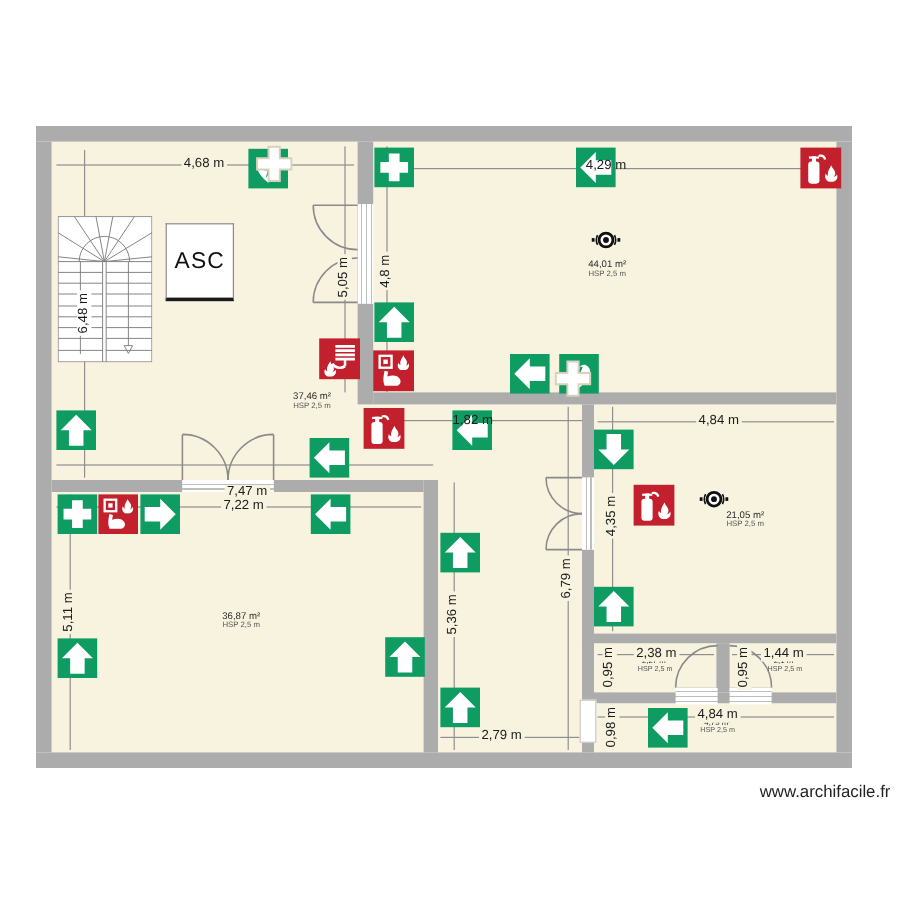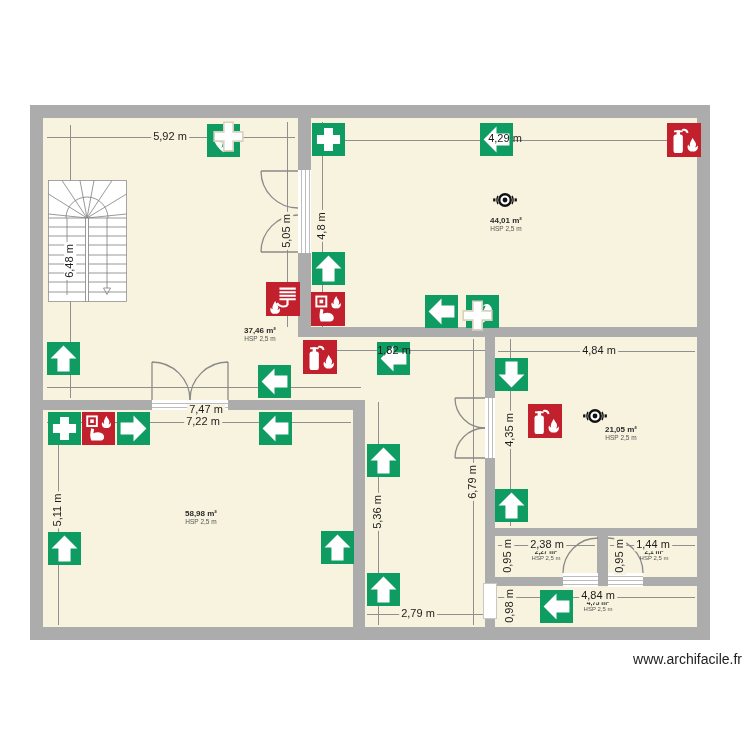--- a/index.html
+++ b/index.html
@@ -6,21 +6,21 @@
   body{width:750px;height:750px;background:#fff;font-family:"Liberation Sans",sans-serif;position:relative;overflow:hidden;}
   #plan{position:absolute;left:0;top:0;width:750px;height:750px;}
   .floor{position:absolute;background:#F8F3DF;z-index:0;}
   .wall{position:absolute;background:#ACACAC;z-index:2;}
   .dim-line{position:absolute;background:#8f8f8f;z-index:1;}
   .dim{position:absolute;transform:translate(-50%,-50%);font-size:11px;color:#1c1c1c;background:#F8F3DF;padding:0 2px;white-space:nowrap;z-index:6;line-height:1.05;}
   .dim.v{transform:translate(-50%,-50%) rotate(-90deg);}
   .dim.clear{background:transparent;}
   .dim.wbg{background:#fff;}
   .room-label{position:absolute;transform:translate(-50%,-50%);text-align:center;z-index:1;color:#2a2a2a;line-height:1.15;white-space:nowrap;}
-  .room-label .area{font-size:8px;display:block;font-weight:bold;}
+  .room-label .area{font-size:8px;display:block;}
   .room-label .hsp{font-size:6.5px;display:block;color:#555;}
   .room-label.small .area{font-size:6.5px;}
   .room-label.small .hsp{font-size:6px;}
   .threshold-v{position:absolute;background-image:repeating-linear-gradient(to right,#ffffff 0 3px,#bdbdbd 3px 4px);z-index:3;}
   .threshold-h{position:absolute;background-image:repeating-linear-gradient(to bottom,#ffffff 0 3px,#bdbdbd 3px 4px);z-index:3;}
   .opening{position:absolute;background:#fff;border:1px solid #c7c7c7;z-index:3;}
   #doors-svg{position:absolute;left:30px;top:105px;z-index:4;pointer-events:none;}
   #stairs-svg{position:absolute;left:48px;top:180px;z-index:1;}
   .icon{position:absolute;width:33px;height:33px;z-index:5;}
   .icon.green{background:#0F9C62;}
@@ -116,31 +116,34 @@
       <path d="M37.5 38 V121.5 M40.5 38 V121.5"></path>
       <path d="M0.5 38 H37.5 M0.5 47 H37.5 M0.5 56 H37.5 M0.5 65 H37.5 M0.5 75 H37.5 M0.5 84 H37.5 M0.5 93 H37.5 M0.5 102 H37.5 M0.5 112 H37.5"></path>
       <path d="M40.5 38 H78.5 M40.5 47 H78.5 M40.5 56 H78.5 M40.5 65 H78.5 M40.5 75 H78.5 M40.5 84 H78.5 M40.5 93 H78.5 M40.5 102 H78.5 M40.5 112 H78.5"></path>
       <path d="M39 38 L0.5 34 M39 38 L0.5 14 M39 38 L14 0.5 M39 38 L32 0.5 M39 38 L46 0.5 M39 38 L64 0.5 M39 38 L78.5 14 M39 38 L78.5 34"></path>
       <path d="M18 38 A21 21 0 0 1 60 38"></path>
       <path d="M19 38 V115 M59 38 V108"></path>
       <path d="M55.5 108 L62.5 108 L59 114.5 Z"></path>
     </g>
   </svg>
 
+  <div id="asc-box">
+    <span>ASC</span>
+  </div>
 
   <div class="room-label" style="left:260px;top:334px">
     <span class="area">37,46 m²</span>
     <span class="hsp">HSP 2,5 m</span>
   </div>
   <div class="room-label" style="left:506px;top:224px">
     <span class="area">44,01 m²</span>
     <span class="hsp">HSP 2,5 m</span>
   </div>
   <div class="room-label" style="left:201px;top:517px">
-    <span class="area">58,98 m²</span>
+    <span class="area">36,87 m²</span>
     <span class="hsp">HSP 2,5 m</span>
   </div>
   <div class="room-label" style="left:621px;top:433px;z-index:6">
     <span class="area">21,05 m²</span>
     <span class="hsp">HSP 2,5 m</span>
   </div>
   <div class="room-label small" style="left:546px;top:555px;z-index:6">
     <span class="area">2,27 m²</span>
     <span class="hsp">HSP 2,5 m</span>
   </div>
@@ -198,21 +201,21 @@
       </g>
       <g>
         <path d="M563 573 A35 35 0 0 1 598 538"></path>
       </g>
       <g>
         <path d="M643 573 A35 35 0 0 0 608 538"></path>
       </g>
     </g>
   </svg>
 
-  <div class="dim" style="left:170px;top:137px">5,92 m</div>
+  <div class="dim" style="left:170px;top:137px">4,68 m</div>
   <div class="dim v wbg" style="left:70px;top:261px">6,48 m</div>
   <div class="dim clear" style="left:505px;top:139px">4,29 m</div>
   <div class="dim v" style="left:322px;top:226px">4,8 m</div>
   <div class="dim v" style="left:287px;top:231px">5,05 m</div>
   <div class="dim" style="left:206px;top:410px">7,47 m</div>
   <div class="dim clear" style="left:394px;top:351px">1,82 m</div>
   <div class="dim" style="left:203px;top:422px">7,22 m</div>
   <div class="dim v" style="left:58px;top:510px">5,11 m</div>
   <div class="dim v" style="left:378px;top:512px">5,36 m</div>
   <div class="dim" style="left:418px;top:614px">2,79 m</div>

